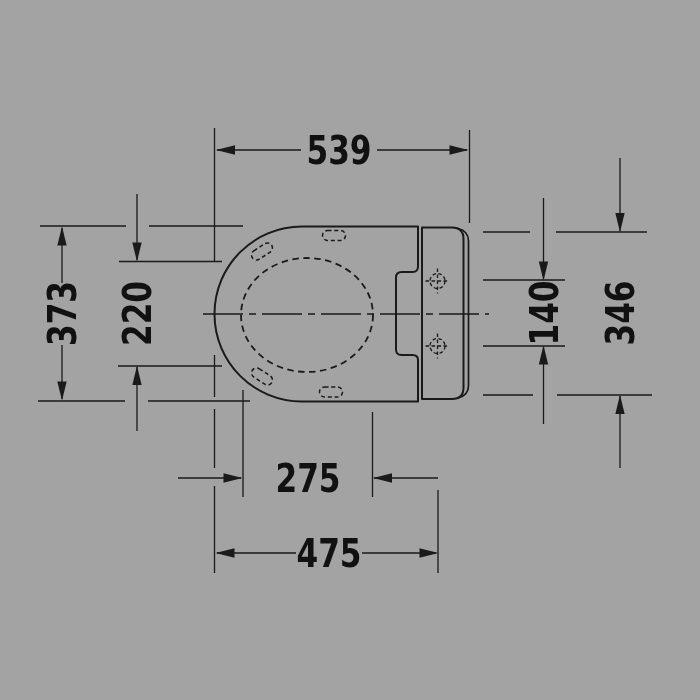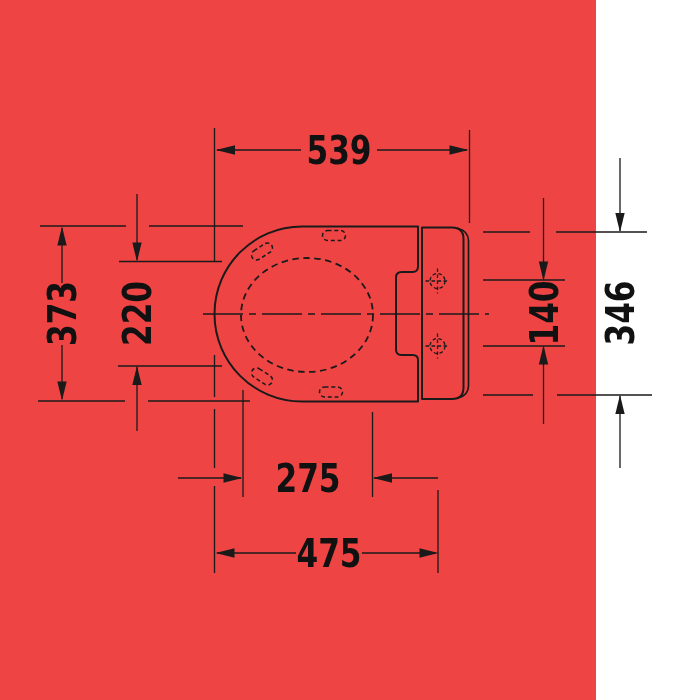--- a/index.html
+++ b/index.html
@@ -1,17 +1,17 @@
 <!DOCTYPE html>
 <html><head>
 <meta charset="utf-8">
 <style>
   html, body { margin: 0; padding: 0; background: #ffffff; }
   .stage {
-    width: 596px; height: 700px; position: relative; background: #ef4444;
+    width: 700px; height: 700px; position: relative; background: #a3a3a3;
     font-family: "DejaVu Sans", "Liberation Sans", sans-serif;
   }
   svg { display: block; }
   .outline   { fill: none; stroke: #1a1a1a; stroke-width: 2;   stroke-linejoin: round; stroke-linecap: round; }
   .rim       { fill: none; stroke: #1a1a1a; stroke-width: 1.7; stroke-linecap: round; }
   .hiddenln  { fill: none; stroke: #1a1a1a; stroke-width: 1.8; stroke-dasharray: 6.5 4.5; }
   .bumper    { fill: none; stroke: #1a1a1a; stroke-width: 1.5; stroke-dasharray: 4 2.8; }
   .cmark     { fill: none; stroke: #1a1a1a; stroke-width: 1.3; stroke-dasharray: 3.6 2.4; }
   .centerln  { fill: none; stroke: #1a1a1a; stroke-width: 1.3; stroke-dasharray: 40 6 7 6; }
   .dimln     { fill: none; stroke: #1a1a1a; stroke-width: 1.3; stroke-linecap: butt; }

